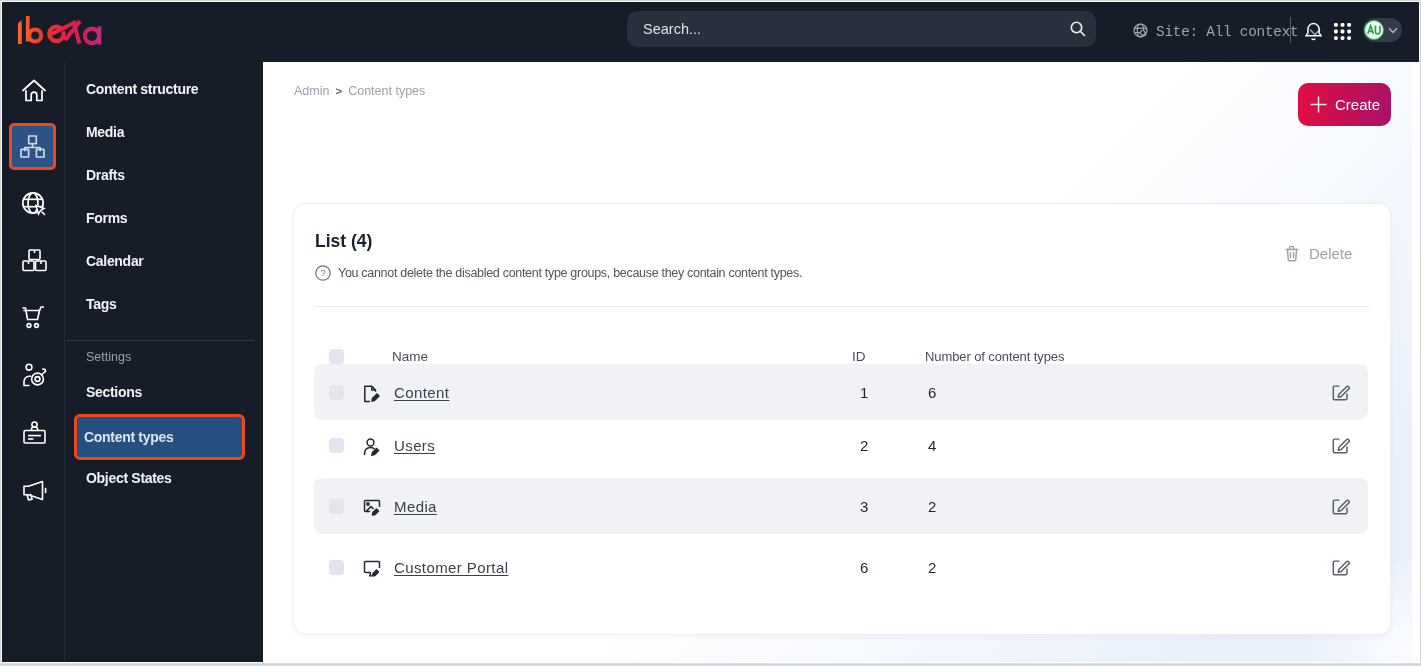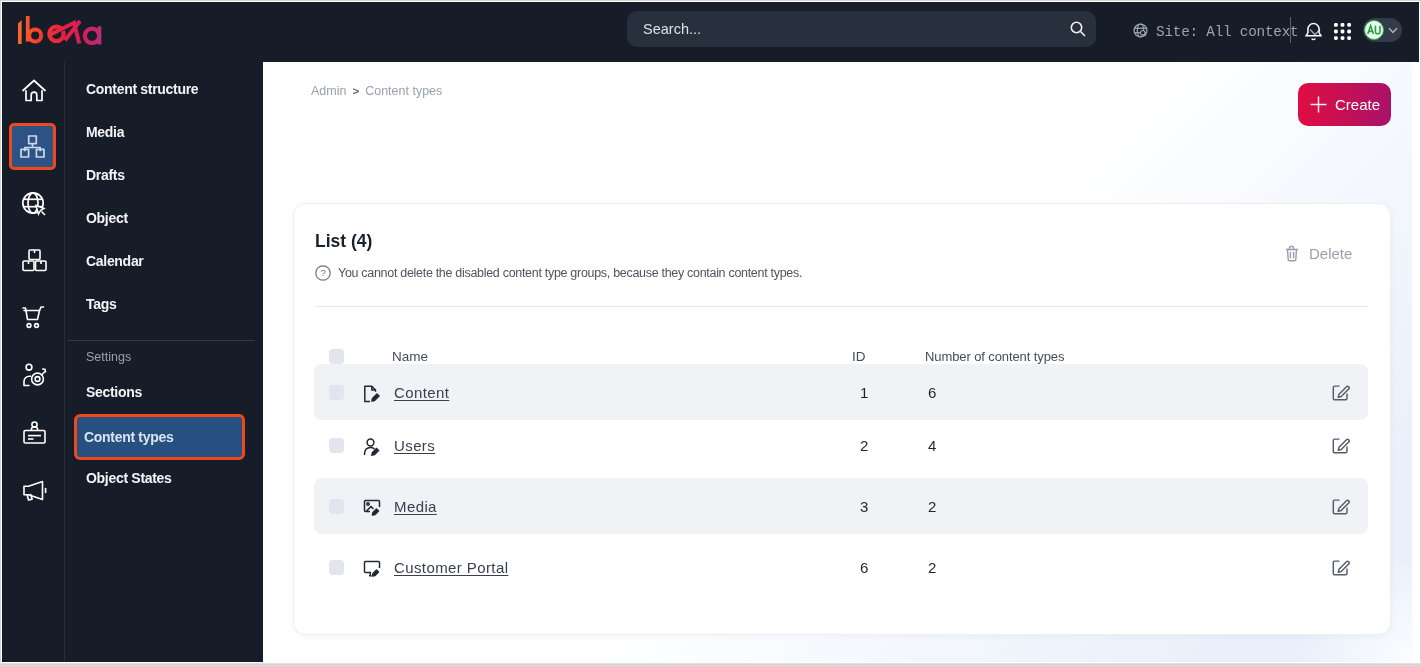--- a/index.html
+++ b/index.html
@@ -34,21 +34,21 @@
       display:flex; align-items:center; justify-content:center; letter-spacing:0; }
   .seltile { position:absolute; left:7px; top:61px; width:47px; height:47px; background:#2c5286; border:3.5px solid #ee481d; border-radius:5px; display:flex; align-items:center; justify-content:center; }
 
   
   .mitem { position:absolute; left:21px; color:#f2f4f8; font-size:14px; font-weight:bold; letter-spacing:-0.3px; }
   .mdiv { position:absolute; left:2px; top:278px; width:188px; height:1px; background:#333a47; }
   .mlabel { position:absolute; left:21px; top:288px; color:#97a0ad; font-size:12.5px; }
   .msel { position:absolute; left:9px; top:352px; width:171px; height:46px; background:#26507f; border:3.5px solid #ee481d; border-radius:6px; color:#dce4f1; font-size:14px; font-weight:bold; letter-spacing:-0.3px; display:flex; align-items:center; padding-left:7px; }
 
   
-  .crumb { position:absolute; left:31px; top:22px; font-size:12.5px; color:#9aa1ac;margin-left:17px; }
+  .crumb { position:absolute; left:31px; top:22px; font-size:12.5px; color:#9aa1ac; }
   .crumb b { color:#5d6472; font-weight:bold; font-size:11.5px; padding:0 6px; }
   .createbtn { position:absolute; left:1035px; top:21px; width:93px; height:43px; border-radius:10px;
      background:linear-gradient(90deg, #e00d41, #aa1268); color:#fff; font-size:15px; }
   .createbtn span { position:absolute; left:37px; top:13px; }
   .h1 { position:absolute; left:30px; top:75px; font-size:26.5px; font-weight:bold; color:#141e2d; letter-spacing:-0.2px; -webkit-text-stroke:0.5px #141e2d; }
 
   .card { position:absolute; left:30px; top:141px; width:1098px; height:432px; background:#fff;
       border:1px solid #eceef3; border-radius:12px; box-shadow:0 2px 6px rgba(40,60,90,0.04); }
   .listh { position:absolute; left:21px; top:27px; font-size:17.5px; font-weight:bold; color:#18212e; }
   .helprow { position:absolute; left:21px; top:61px; color:#4d5460; font-size:12.5px; letter-spacing:-0.3px; display:flex; align-items:center; }
@@ -204,21 +204,21 @@
       <path d="M21.5 2.5 L7.5 7.3 H3 V15.7 H7.5 L21.5 20.5 Z"></path>
       <path d="M6.2 15.8 l1.3 5.2 3.6 -0.9 -1.4 -4.6"></path>
       <line x1="24.6" y1="9.5" x2="24.6" y2="13.5"></line>
     </svg>
   </div>
 
   <div class="menu">
     <div class="mitem" style="top:19px;">Content structure</div>
     <div class="mitem" style="top:62px;">Media</div>
     <div class="mitem" style="top:105px;">Drafts</div>
-    <div class="mitem" style="top:148px;">Object</div>
+    <div class="mitem" style="top:148px;">Forms</div>
     <div class="mitem" style="top:191px;">Calendar</div>
     <div class="mitem" style="top:234px;">Tags</div>
     <div class="mdiv"></div>
     <div class="mlabel">Settings</div>
     <div class="mitem" style="top:322px;">Sections</div>
     <div class="msel">Content types</div>
     <div class="mitem" style="top:408px;">Object States</div>
   </div>
 
   <div class="main">

